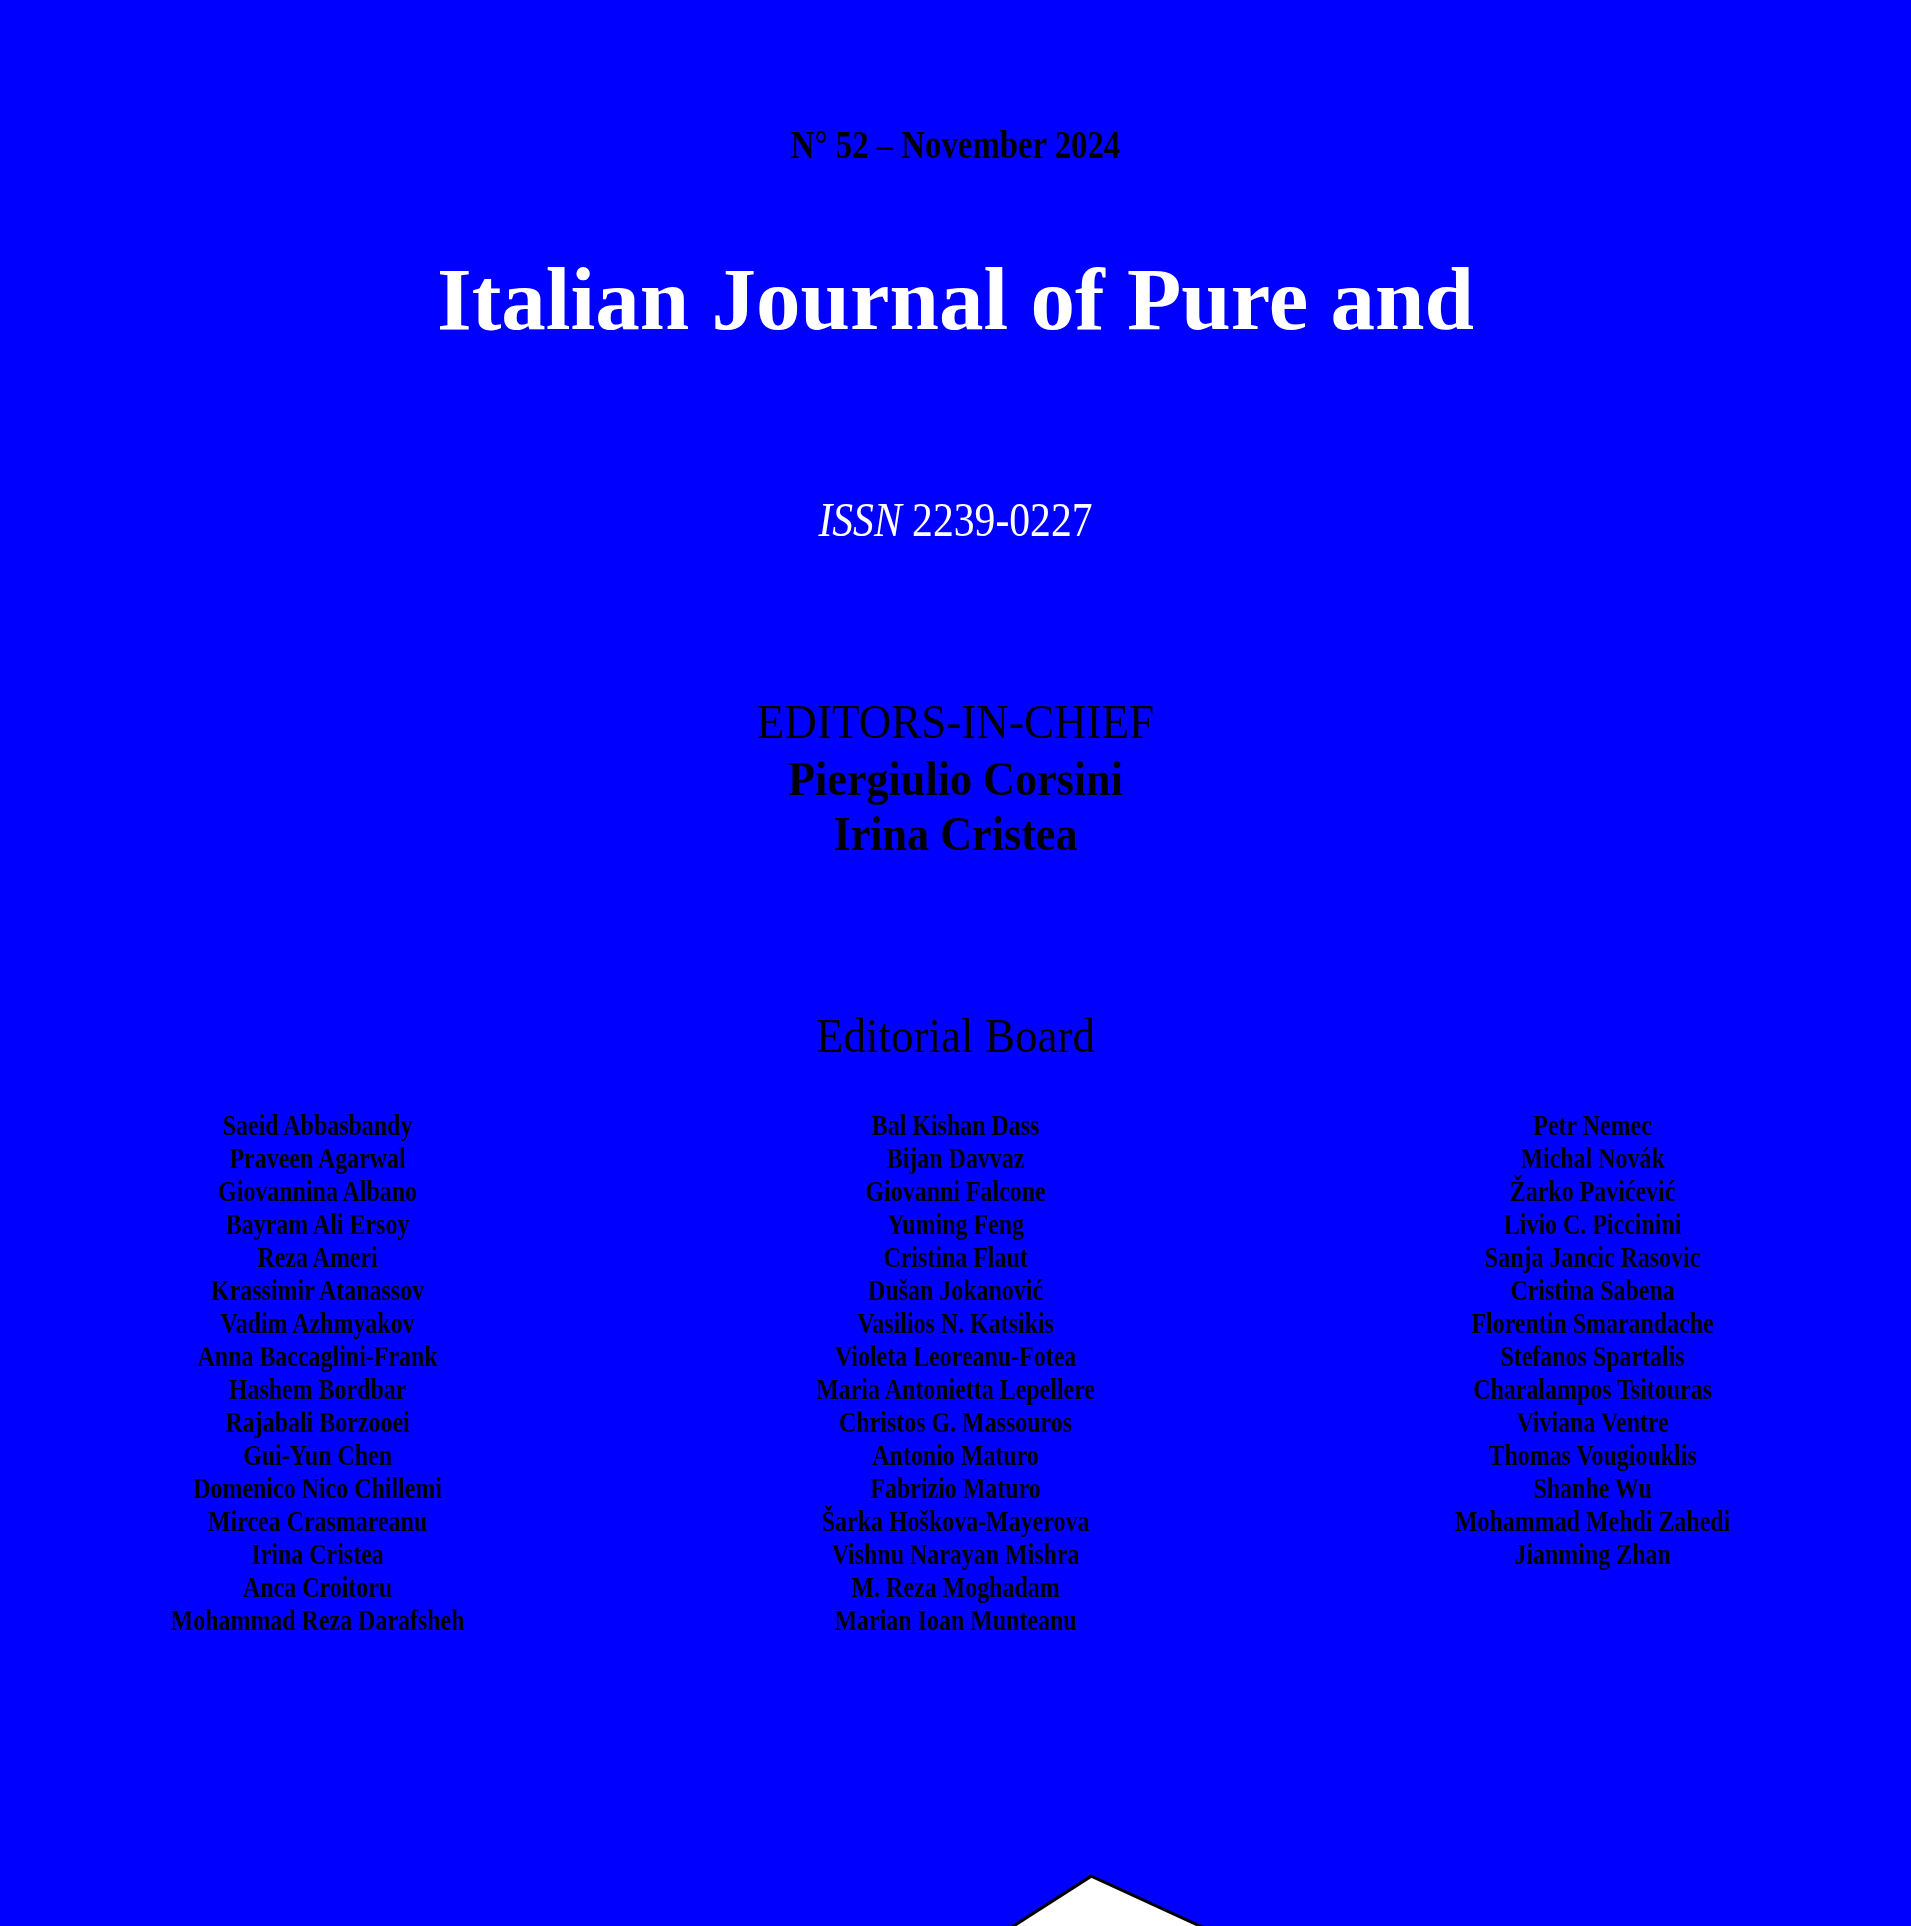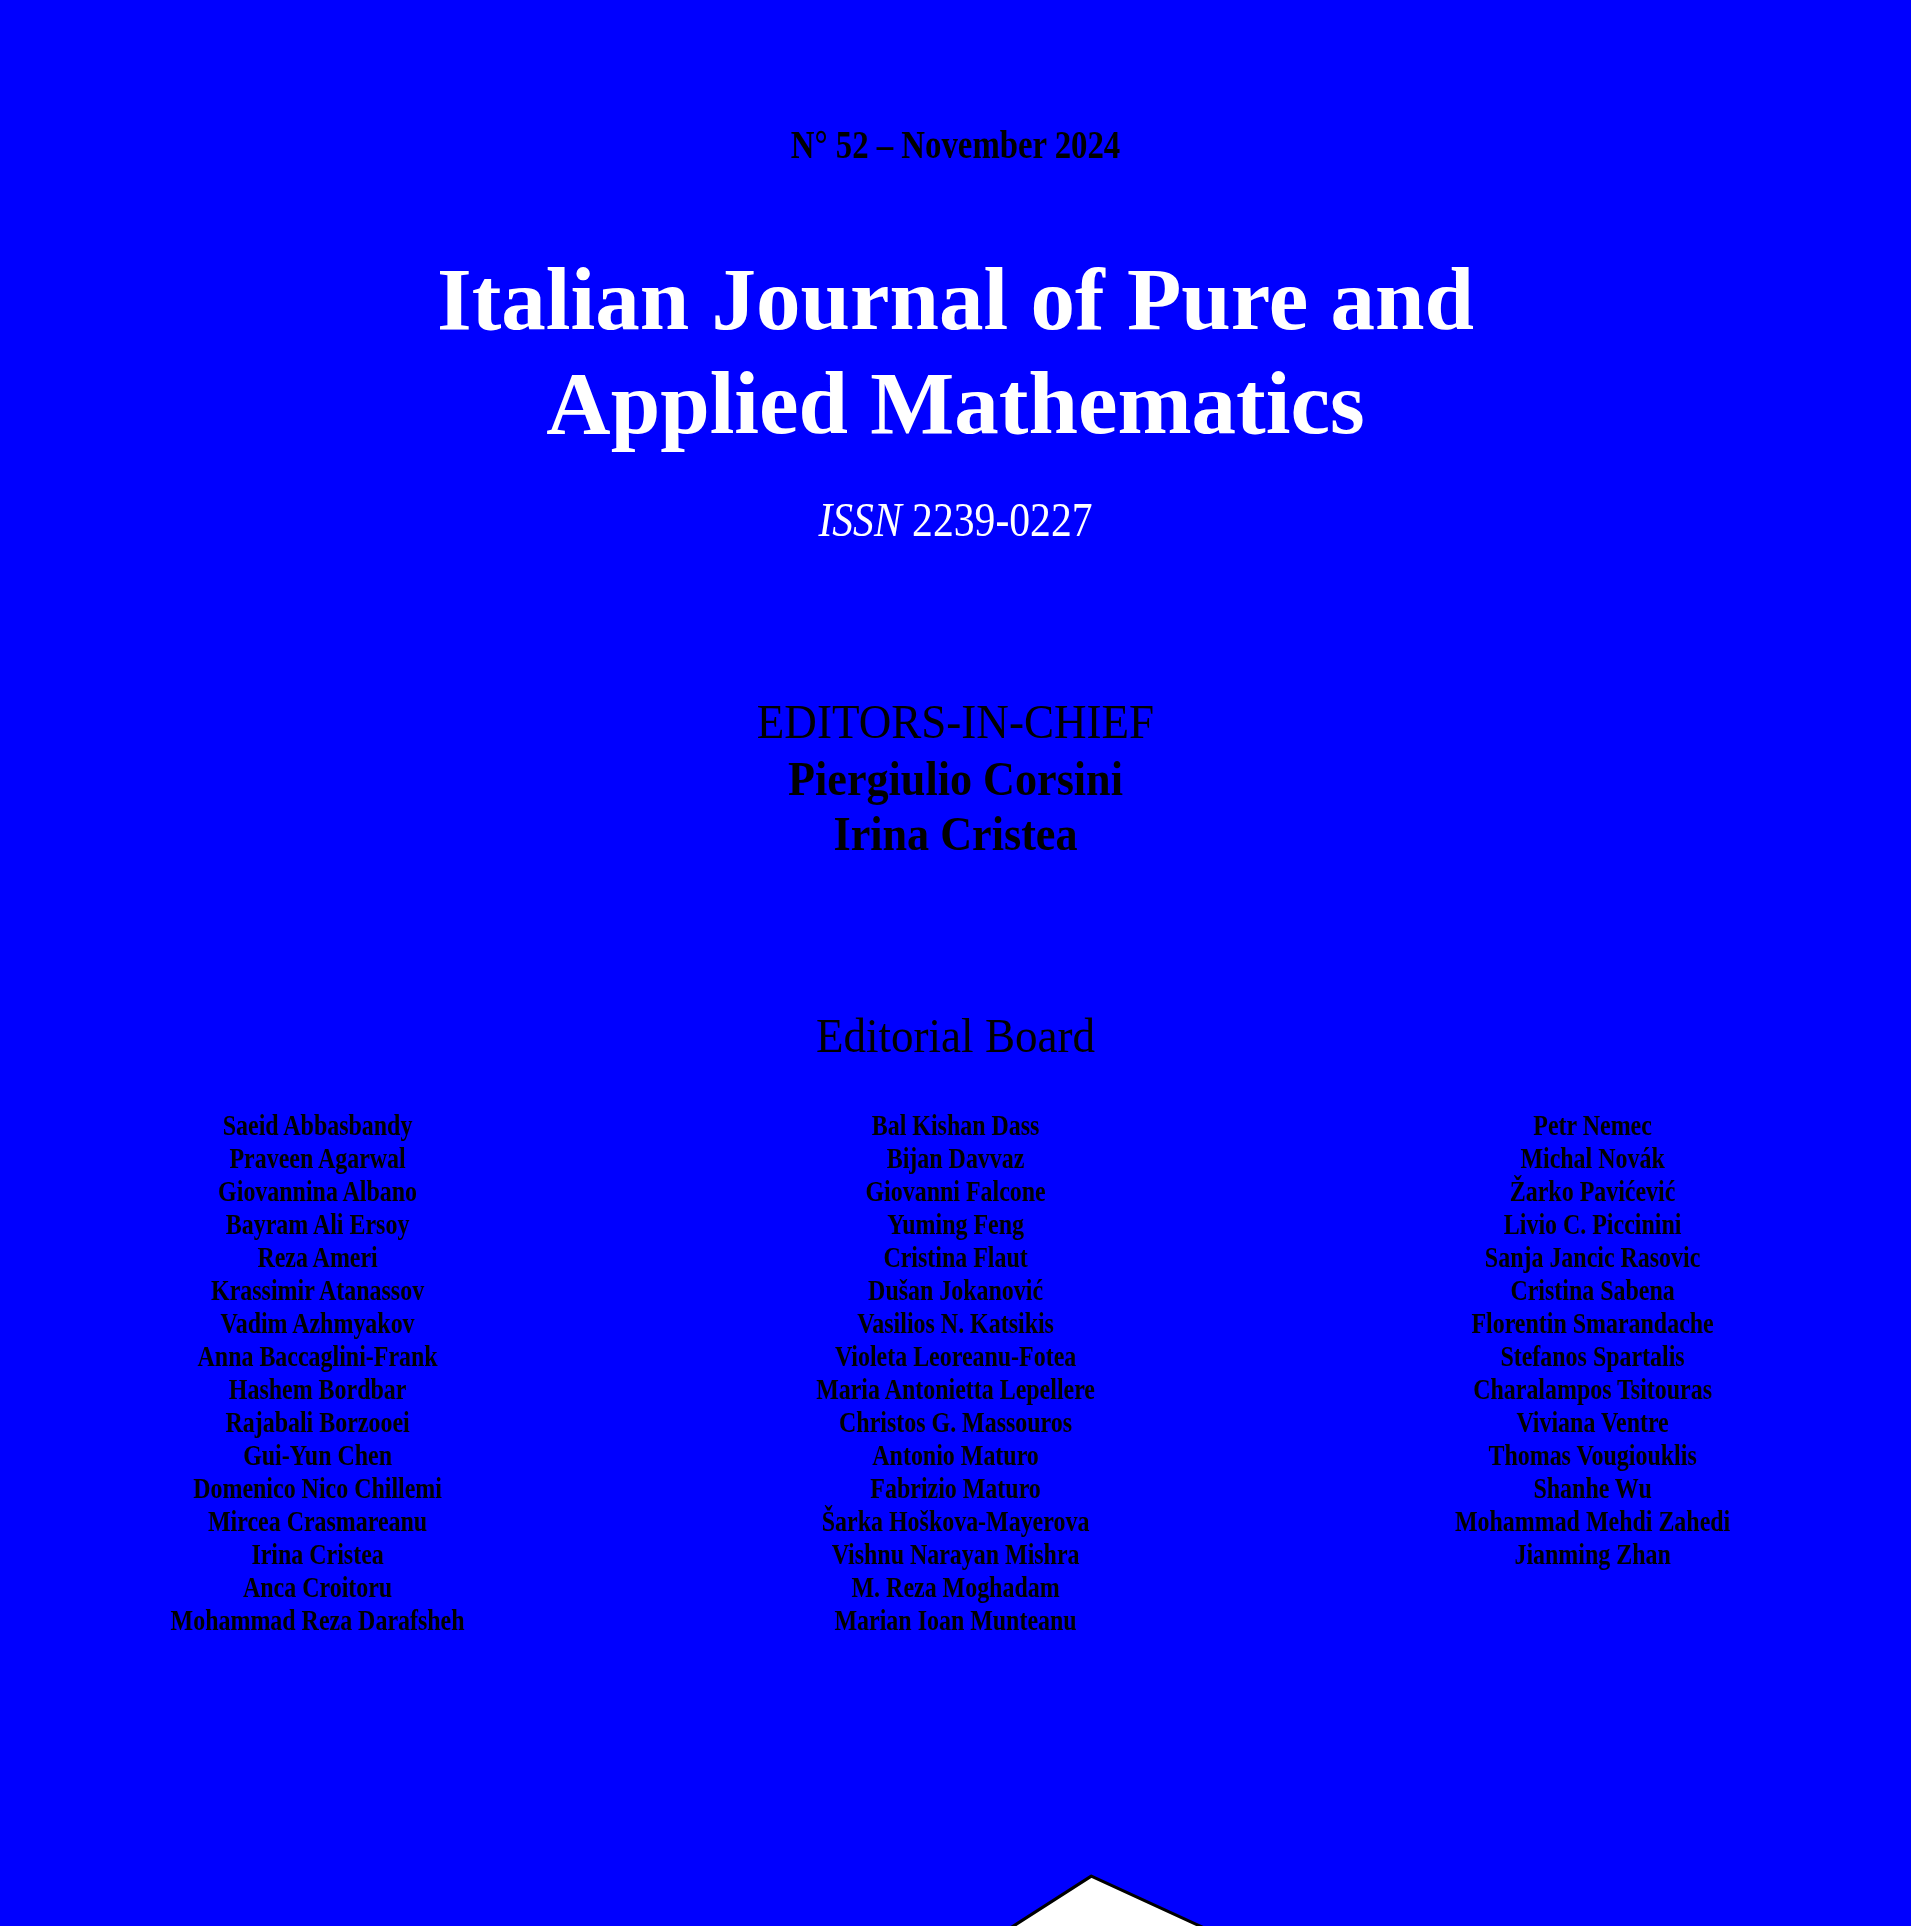--- a/index.html
+++ b/index.html
@@ -51,21 +51,20 @@
   }
   .illustration { position: absolute; left: 0; top: 0; width: 1911px; height: 2703px; pointer-events: none; }
 </style>
 </head>
 <body>
 
 <div class="abs issue">N° 52 – November 2024</div>
 
 <div class="abs title">
   <div>Italian Journal of Pure and</div>
-  <div>Applied Mathematics</div>
 </div>
 
 <div class="abs issn">
   <span class="issn-label">ISSN</span>
   <span>2239-0227</span>
 </div>
 
 <div class="abs eic-label">EDITORS-IN-CHIEF</div>
 <div class="abs eic-name eic-name-0">Piergiulio Corsini</div>
 <div class="abs eic-name eic-name-1">Irina Cristea</div>

